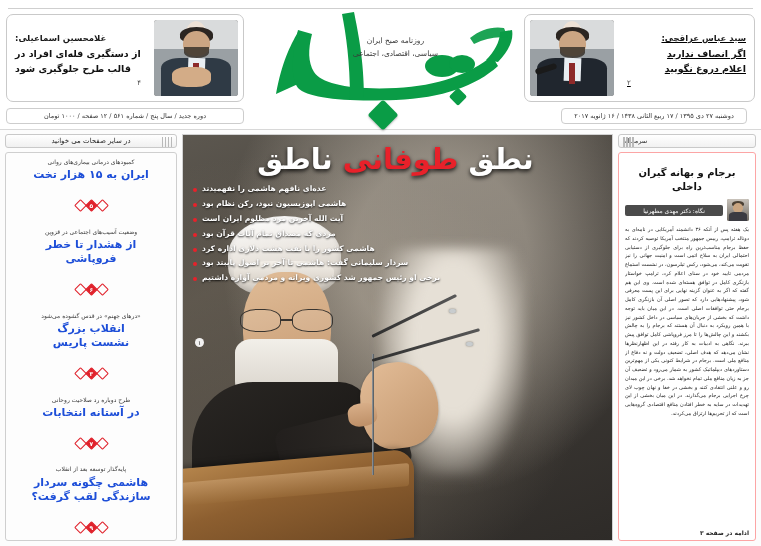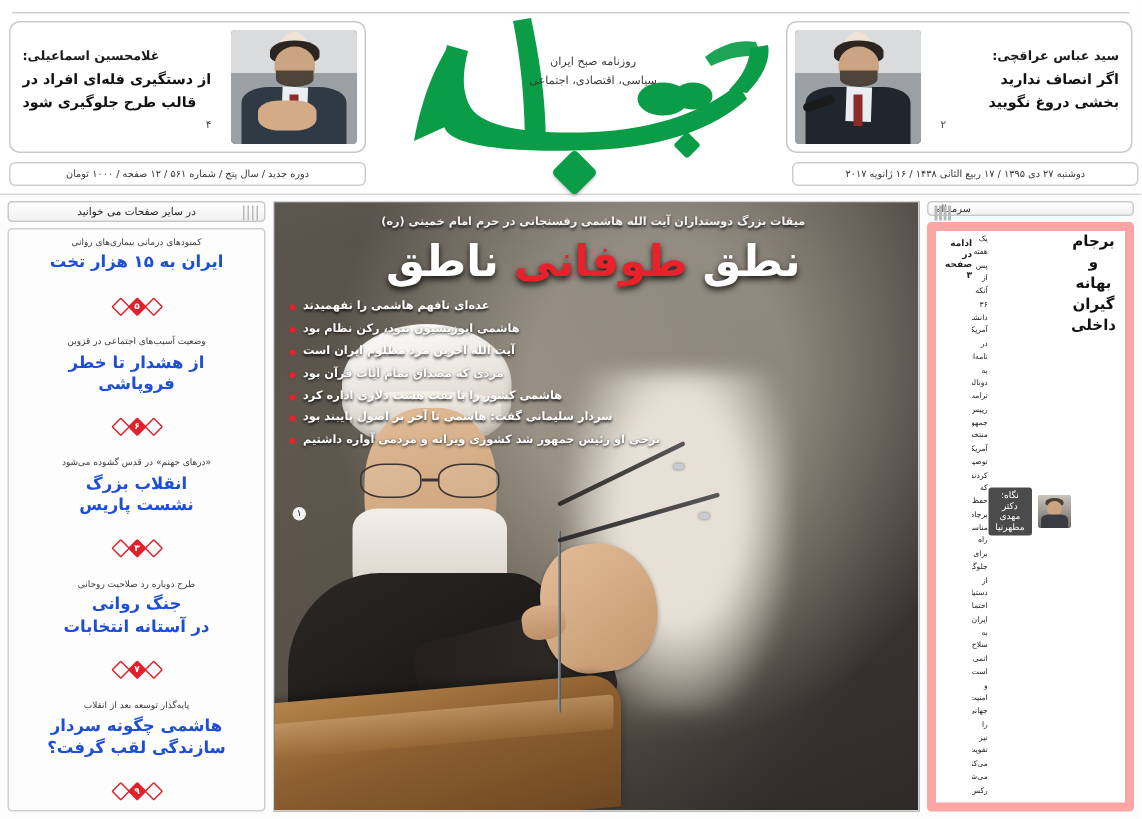--- a/index.html
+++ b/index.html
@@ -75,21 +75,21 @@
     background:#1a1a1a; border-radius:4px; transform:rotate(-18deg); }
 
   .promo-text {
     flex: 1 1 auto;
     padding: 8px 8px 4px 8px;
     text-align: left;
     direction: rtl;
     display: flex; flex-direction: column;
     justify-content: center;
   }
-  .promo-right .promo-text { text-align: right; }
+  .promo-right .promo-text { text-align: right; text-decoration: underline; }
   .promo-name {
     font-size: 8.5px; color: #1a1a1a; font-weight: bold;
     margin-bottom: 4px; letter-spacing: -.2px;
   }
   .promo-line {
     font-size: 9.5px; color: #111; font-weight: bold;
     line-height: 1.55; letter-spacing: -.2px;
   }
   .promo-page {
     font-size: 7px; color: #444; margin-top: 3px;
@@ -117,21 +117,21 @@
   
   .datebar {
     position: absolute; top: 108px; height: 16px;
     border: 1px solid #cdcdcd; border-radius: 4px;
     background: #fff;
     display: flex; align-items: center;
     font-size: 6.5px; color: #333;
     direction: rtl; white-space: nowrap;
   }
   .datebar-left  { left: 6px;  width: 238px; justify-content: center; }
-  .datebar-right { right: 2px; width: 231px; justify-content: center; }
+  .datebar-right { right: 14px; width: 186px; justify-content: center; }
   .mast-diamond {
     position: absolute; left: 372px; top: 104px;
     width: 22px; height: 22px; background: #0a9c46;
     transform: rotate(45deg); border-radius: 3px;
     box-shadow: 1px 1px 2px rgba(0,0,0,.25);
   }
 
   
   .body-area {
     position: absolute; left: 0; top: 130px;
@@ -156,24 +156,24 @@
     font-size: 6.5px; color: #2a2a2a;
     position: relative;
   }
   .col-head .bars {
     position: absolute; left: 4px; top: 2px;
     display: flex; gap: 1.5px;
   }
   .col-head .bars i { display:block; width:1.5px; height:10px; background:#b9b9b9; }
   .edit-box {
     flex: 1 1 auto; margin-top: 4px;
-    border: 6px solid #fca5a5; border-radius: 3px;
+    border: 1px solid #fca5a5; border-radius: 3px;
     background: #fff;
-    padding: 1px 6px 4px 6px;
-    display: flex; flex-direction: row;
+    padding: 13px 6px 4px 6px;
+    display: flex; flex-direction: column;
     overflow: hidden;
   }
   .edit-title {
     font-size: 10px; font-weight: bold; color: #111;
     text-align: center; line-height: 1.4;
     padding-bottom: 5px;
   }
   .byline-row {
     display: flex; align-items: center; justify-content: flex-start;
     gap: 4px; margin-bottom: 4px;
@@ -487,21 +487,21 @@
           <div class="ph-head"></div>
         <div class="ph-beard"></div>
           <div class="ph-body"></div>
           <div class="ph-shirt"></div>
         <div class="ph-tie"></div>
           <div class="ph-mic"></div>
       </div>
       <div class="promo-text">
         <div class="promo-name">سید عباس عراقچی:</div>
         <div class="promo-line">اگر انصاف ندارید</div>
-        <div class="promo-line">بخشی دروغ نگویید</div>
+        <div class="promo-line">اعلام دروغ نگویید</div>
         <div class="promo-page">۲</div>
       </div>
     </div>
 
     <div class="datebar datebar-left">
       <span>دوره جدید / سال پنج / شماره ۵۶۱ / ۱۲ صفحه / ۱۰۰۰ تومان</span>
     </div>
     <div class="mast-diamond"></div>
     <div class="datebar datebar-right">
       <span>دوشنبه ۲۷ دی ۱۳۹۵ / ۱۷ ربیع الثانی ۱۴۳۸ / ۱۶ ژانویه ۲۰۱۷</span>
@@ -554,21 +554,20 @@
         </div>
         <div class="podium"></div>
         <div class="mic-stand"></div>
         <div class="mic-arm"></div>
         <div class="mic-arm two"></div>
         <div class="mic-cap a"></div>
         <div class="mic-cap b"></div>
       </div>
 
       <div class="story-overlay">
-        <div class="kicker">میقات بزرگ دوستداران آیت الله هاشمی رفسنجانی در حرم امام خمینی (ره)</div>
         <div class="headline">
           <span>نطق</span>
           <span class="hot">طوفانی</span>
           <span>ناطق</span>
         </div>
         <ul class="bullets">
           <li>عده‌ای نافهم هاشمی را نفهمیدند</li>
           <li>هاشمی اپوزیسیون نبود، رکن نظام بود</li>
           <li>آیت الله آخرین مرد مظلوم ایران است</li>
           <li>مردی که مصداق تمام آیات قرآن بود</li>
@@ -625,21 +624,20 @@
         <div class="sep">
           <span class="dia"></span>
           <span class="dia filled">
               <span>۳</span>
             </span>
           <span class="dia"></span>
         </div>
 
         <div class="brief">
           <div class="brief-kicker">طرح دوباره رد صلاحیت روحانی</div>
-          <div class="brief-title">جنگ روانی</div>
           <div class="brief-title">در آستانه انتخابات</div>
         </div>
         <div class="sep">
           <span class="dia"></span>
           <span class="dia filled">
               <span>۷</span>
             </span>
           <span class="dia"></span>
         </div>
 

